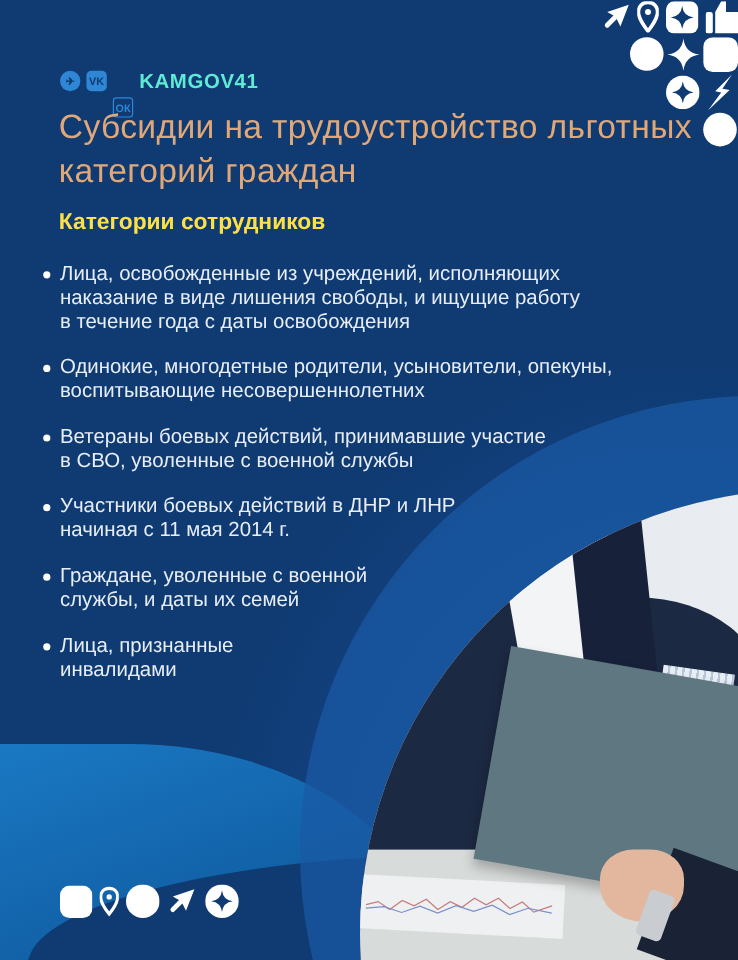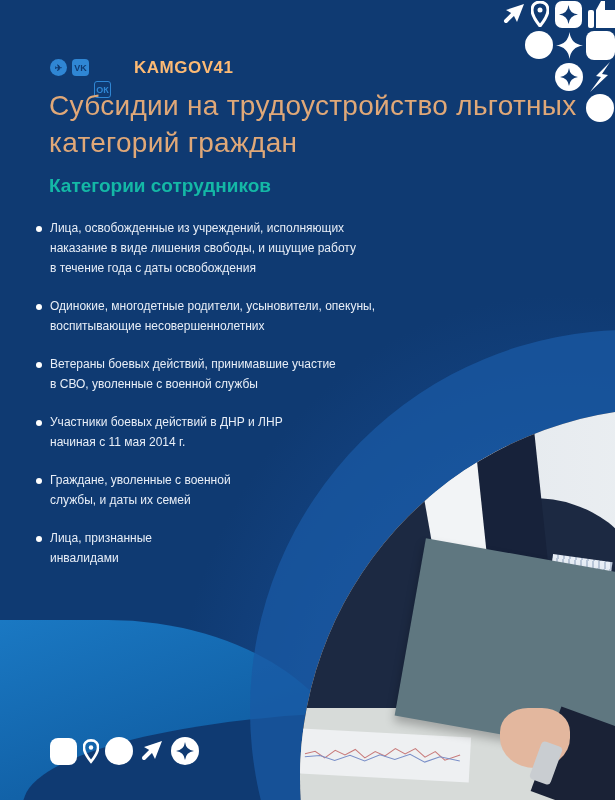--- a/index.html
+++ b/index.html
@@ -68,43 +68,43 @@
       display: flex; align-items: center; justify-content: center;
       color: #0f3a72; font-size: 9px; font-weight: bold;
       font-family: "Liberation Sans", sans-serif;
     }
     .social .ico.tg { border-radius: 50%; }
     .social .ico.vk { border-radius: 4px; }
     .social .ico.ok { border-radius: 3px; background: transparent; border: 1.5px solid #2f86d4; color: #2f86d4; margin-top: 44px; }
     .social .brand {
       font-family: "Liberation Sans", sans-serif;
       font-weight: bold; font-size: 17px; letter-spacing: 0.5px;
-      color: #fdba74; margin-left: 18px;
+      color: #5eead4; margin-left: 0;
     }
 
     .corner-icons { position: absolute; left: 500px; top: 0px; width: 115px; height: 125px; }
 
     .title {
       position: absolute; left: 49px; top: 87px; width: 540px;
       font-family: "Liberation Sans", sans-serif;
       font-size: 28px; line-height: 37px; font-weight: normal;
       color: #e0a878;
       letter-spacing: 0.3px;
     }
     .subtitle {
       position: absolute; left: 49px; top: 175px;
       font-family: "Liberation Sans", sans-serif;
-      font-size: 19px; font-weight: bold; color: #14b8a6; text-align: right;
+      font-size: 19px; font-weight: bold; color: #fde047; text-align: right;
     }
     .list { position: absolute; left: 36px; top: 218px; width: 480px; list-style: none; }
     .list li {
       position: relative;
       padding-left: 14px;
       font-family: "Liberation Sans", sans-serif;
-      font-size: 12px; line-height: 20px; color: #e8eef7;
+      font-size: 17px; line-height: 20px; color: #e8eef7;
       margin-bottom: 18px;
       white-space: pre-line;
     }
     .list li::before {
       content: ""; position: absolute; left: 0; top: 8px;
       width: 6px; height: 6px; border-radius: 50%; background: #ffffff;
     }
     .bottom-icons { position: absolute; left: 50px; top: 737px; display: flex; align-items: center; gap: 6px; }
   </style>
 </head>

